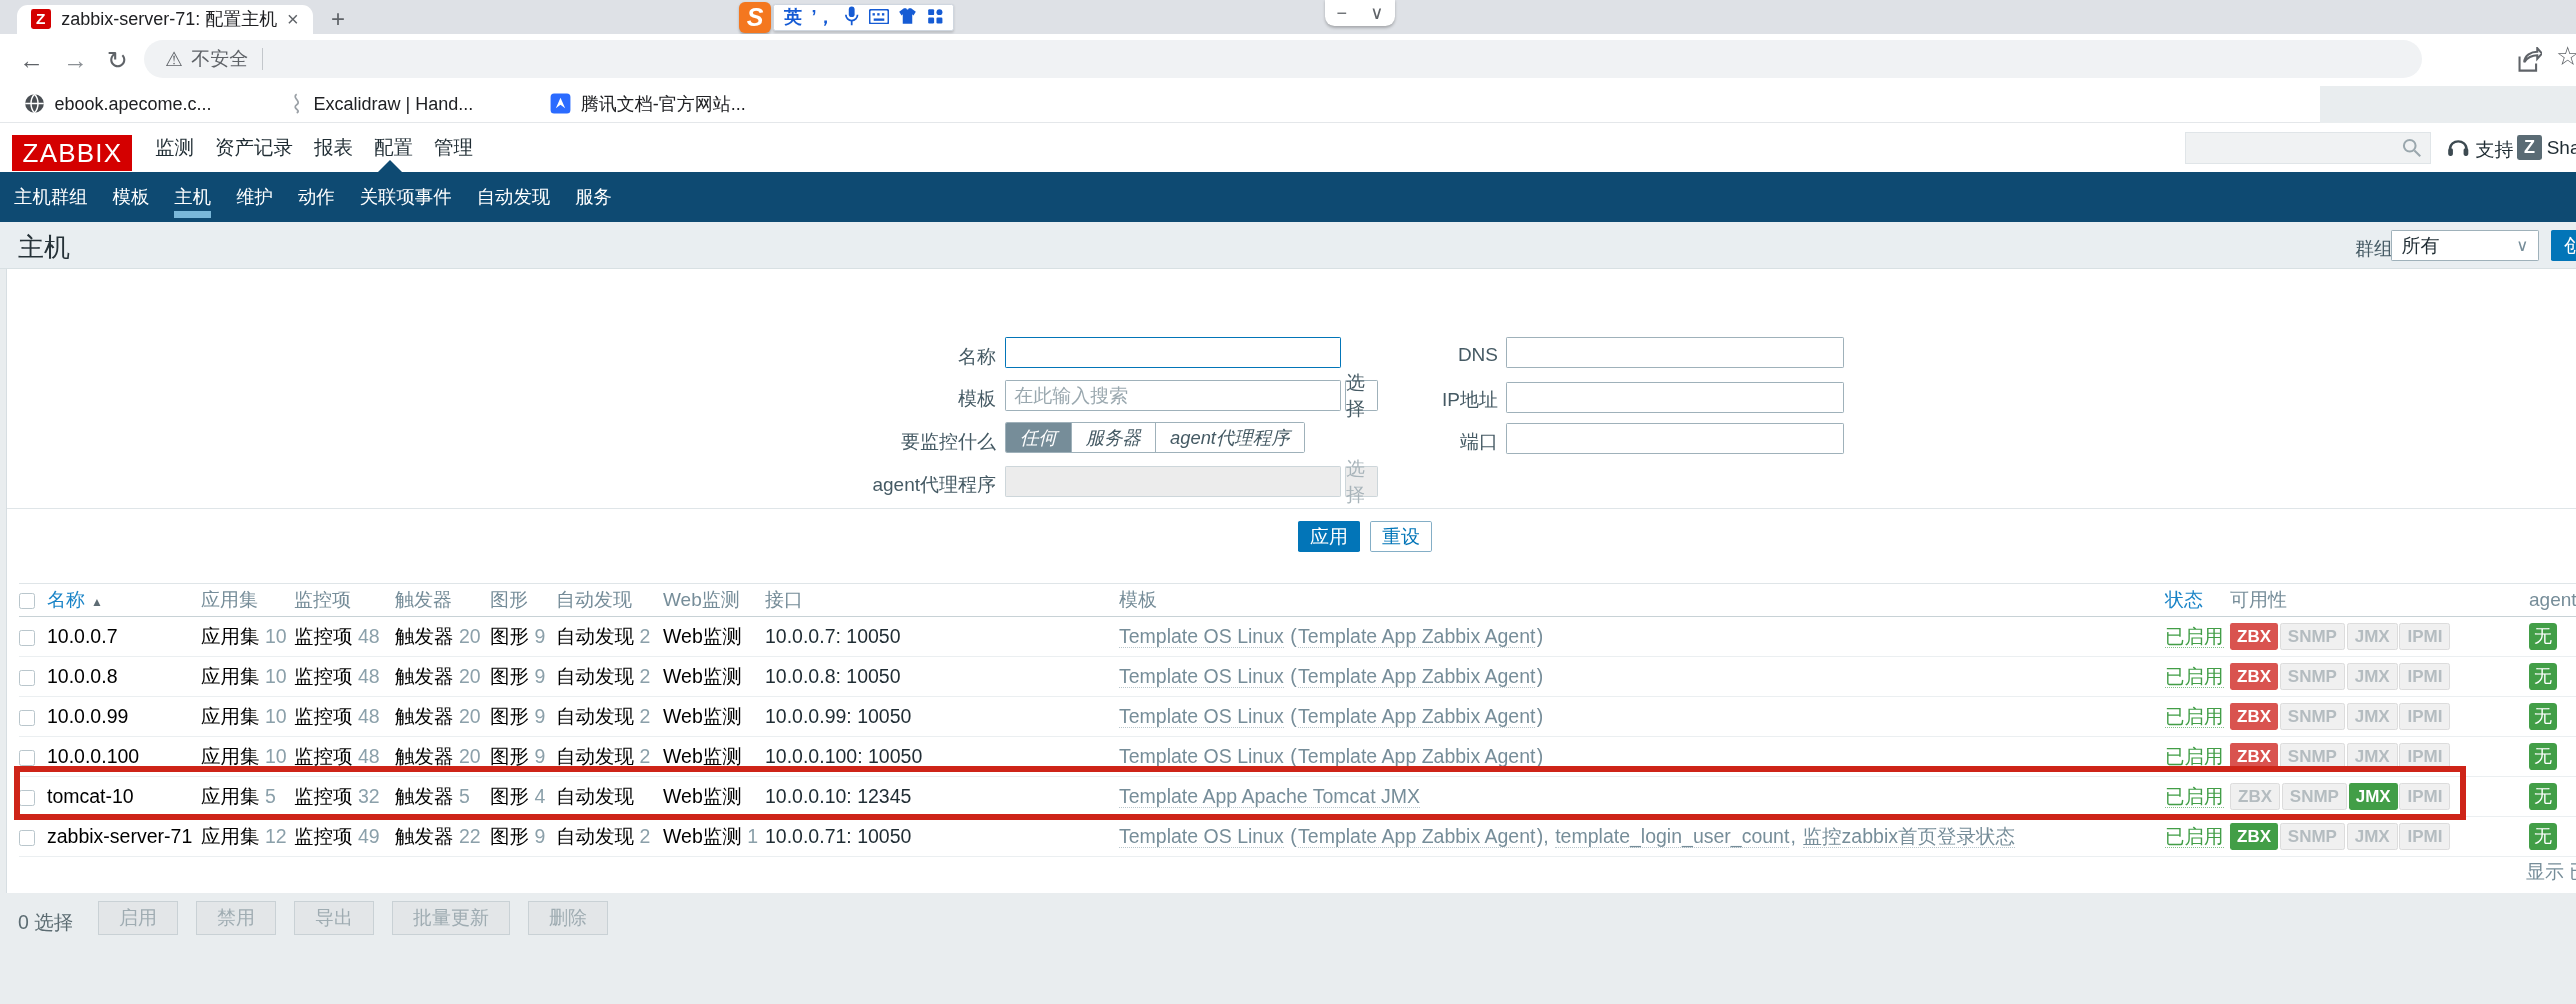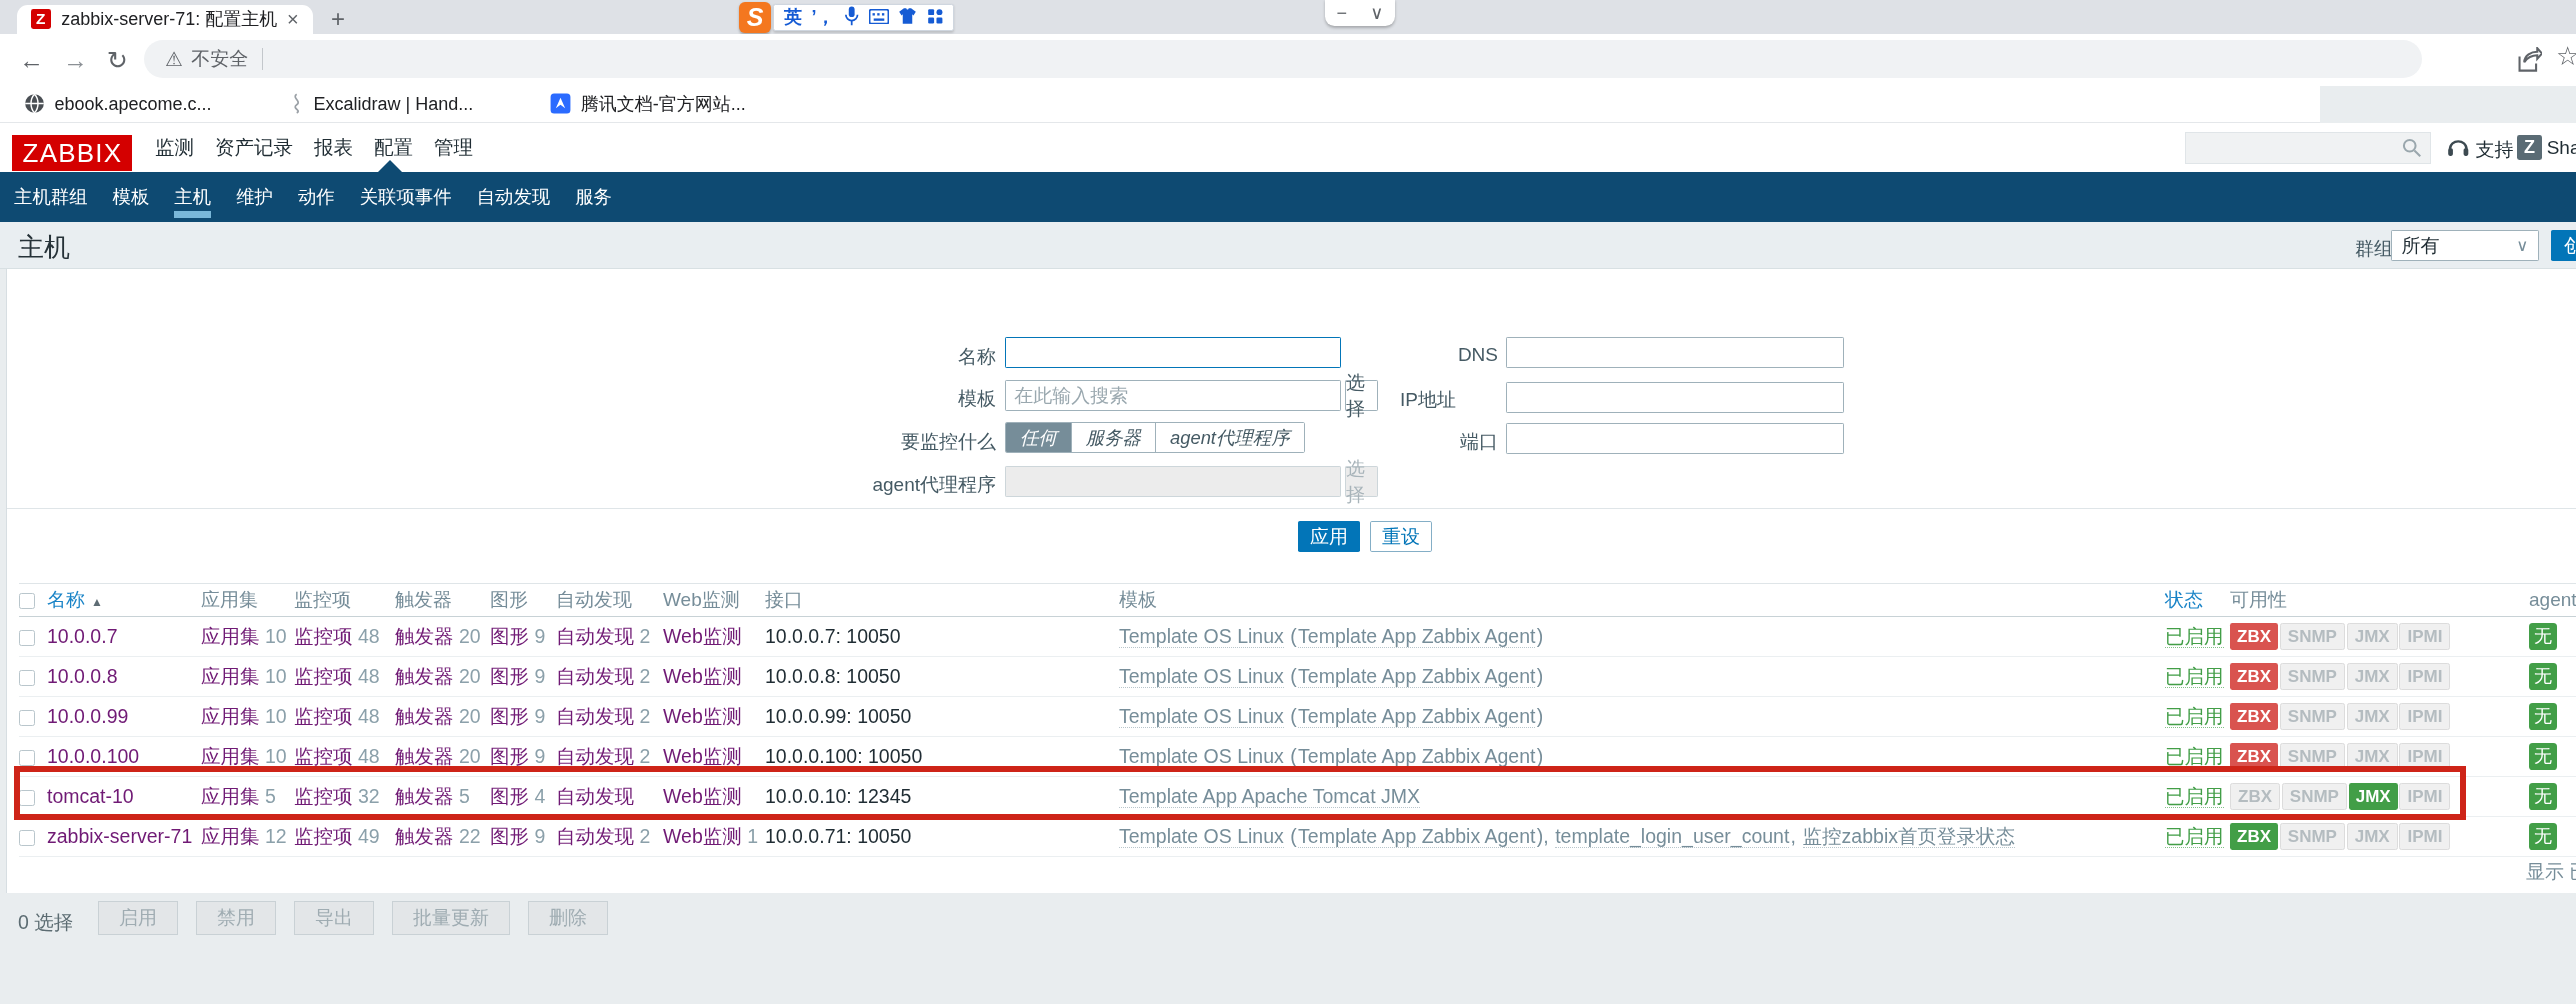--- a/index.html
+++ b/index.html
@@ -77,21 +77,21 @@
   
   .htable { position:absolute; left:12px; top:314px; width:2612px; }
   .thead, .trow { display:grid; grid-template-columns:28px 154px 93px 101px 95px 66px 107px 102px 354px 1046px 65px 299px 95px; align-items:center; }
   .thead { height:34px; border-top:0.6px solid #dfe5e8; border-bottom:1.2px solid #c8d2d6; }
   .thead .hc { font-size:19px; color:#768d99; white-space:nowrap; }
   .thead .hc.namehc { color:#1a84c7; }
   .sortarrow { font-size:12px; color:#5e6c74; margin-left:6px; }
   .trow { height:40px; border-bottom:0.6px solid #ebeff1; }
   .c { font-size:19.5px; white-space:nowrap; overflow:visible; }
   .cb { display:inline-block; width:16px; height:16px; background:#fff; border:1.2px solid #b9c6cc; border-radius:2.4px; vertical-align:middle; }
-  .lnk { color:#701a75; text-decoration:none; }
+  .lnk { color:#000000; text-decoration:none; }
   .cnt { color:#8ba0aa; }
   .c-if { color:#1f2c33; }
   .tpl-link { color:#768d99; border-bottom:1.2px dotted #b9c6cc; margin-right:1.2px; }
   .tpl-plain { color:#768d99; margin-right:1.2px; }
   .status { color:#429e47; border-bottom:1.2px dotted #84c189; text-decoration:none; }
   .abadge { display:inline-block; min-width:44px; padding:0 7px; height:27px; line-height:27px; text-align:center; font-weight:bold; font-size:17px; border-radius:2.4px; margin-right:1.8px; }
   .abadge.down { background:#d9534f; color:#fff; }
   .abadge.up { background:#429e47; color:#fff; }
   .abadge.none { background:#f0f0f0; color:#b4bcc0; border:0.6px solid #dcdcdc; line-height:26px; }
   .enc { display:inline-block; width:28px; height:27px; line-height:27px; text-align:center; background:#429e47; border-radius:3.6px; color:#fff; font-size:18px; }
@@ -255,21 +255,21 @@
       <span class="opt">服务器</span>
       <span class="opt">agent代理程序</span>
     </div>
 
     <div class="flabel" style="left:740px; top:203px;">agent代理程序</div>
     <input class="finput" style="left: 998px; top: 197px; width: 336px;" disabled="">
     <div class="selbtn disabled" style="left:1338px; top:197px;">选择</div>
 
     <div class="flabel" style="left:1242px; top:75px;">DNS</div>
     <input class="finput" style="left: 1499px; top: 68px; width: 338px;">
-    <div class="flabel" style="left:1200px; top:118px;">IP地址</div>
+    <div class="flabel" style="left:1242px; top:118px;">IP地址</div>
     <input class="finput" style="left: 1499px; top: 113px; width: 338px;">
     <div class="flabel" style="left:1242px; top:160px;">端口</div>
     <input class="finput" style="left: 1499px; top: 154px; width: 338px;">
 
     <div class="fdivider"></div>
     <div class="applybtn">应用</div>
     <div class="resetbtn">重设</div>
 
     <div class="htable">
       <div class="thead">

